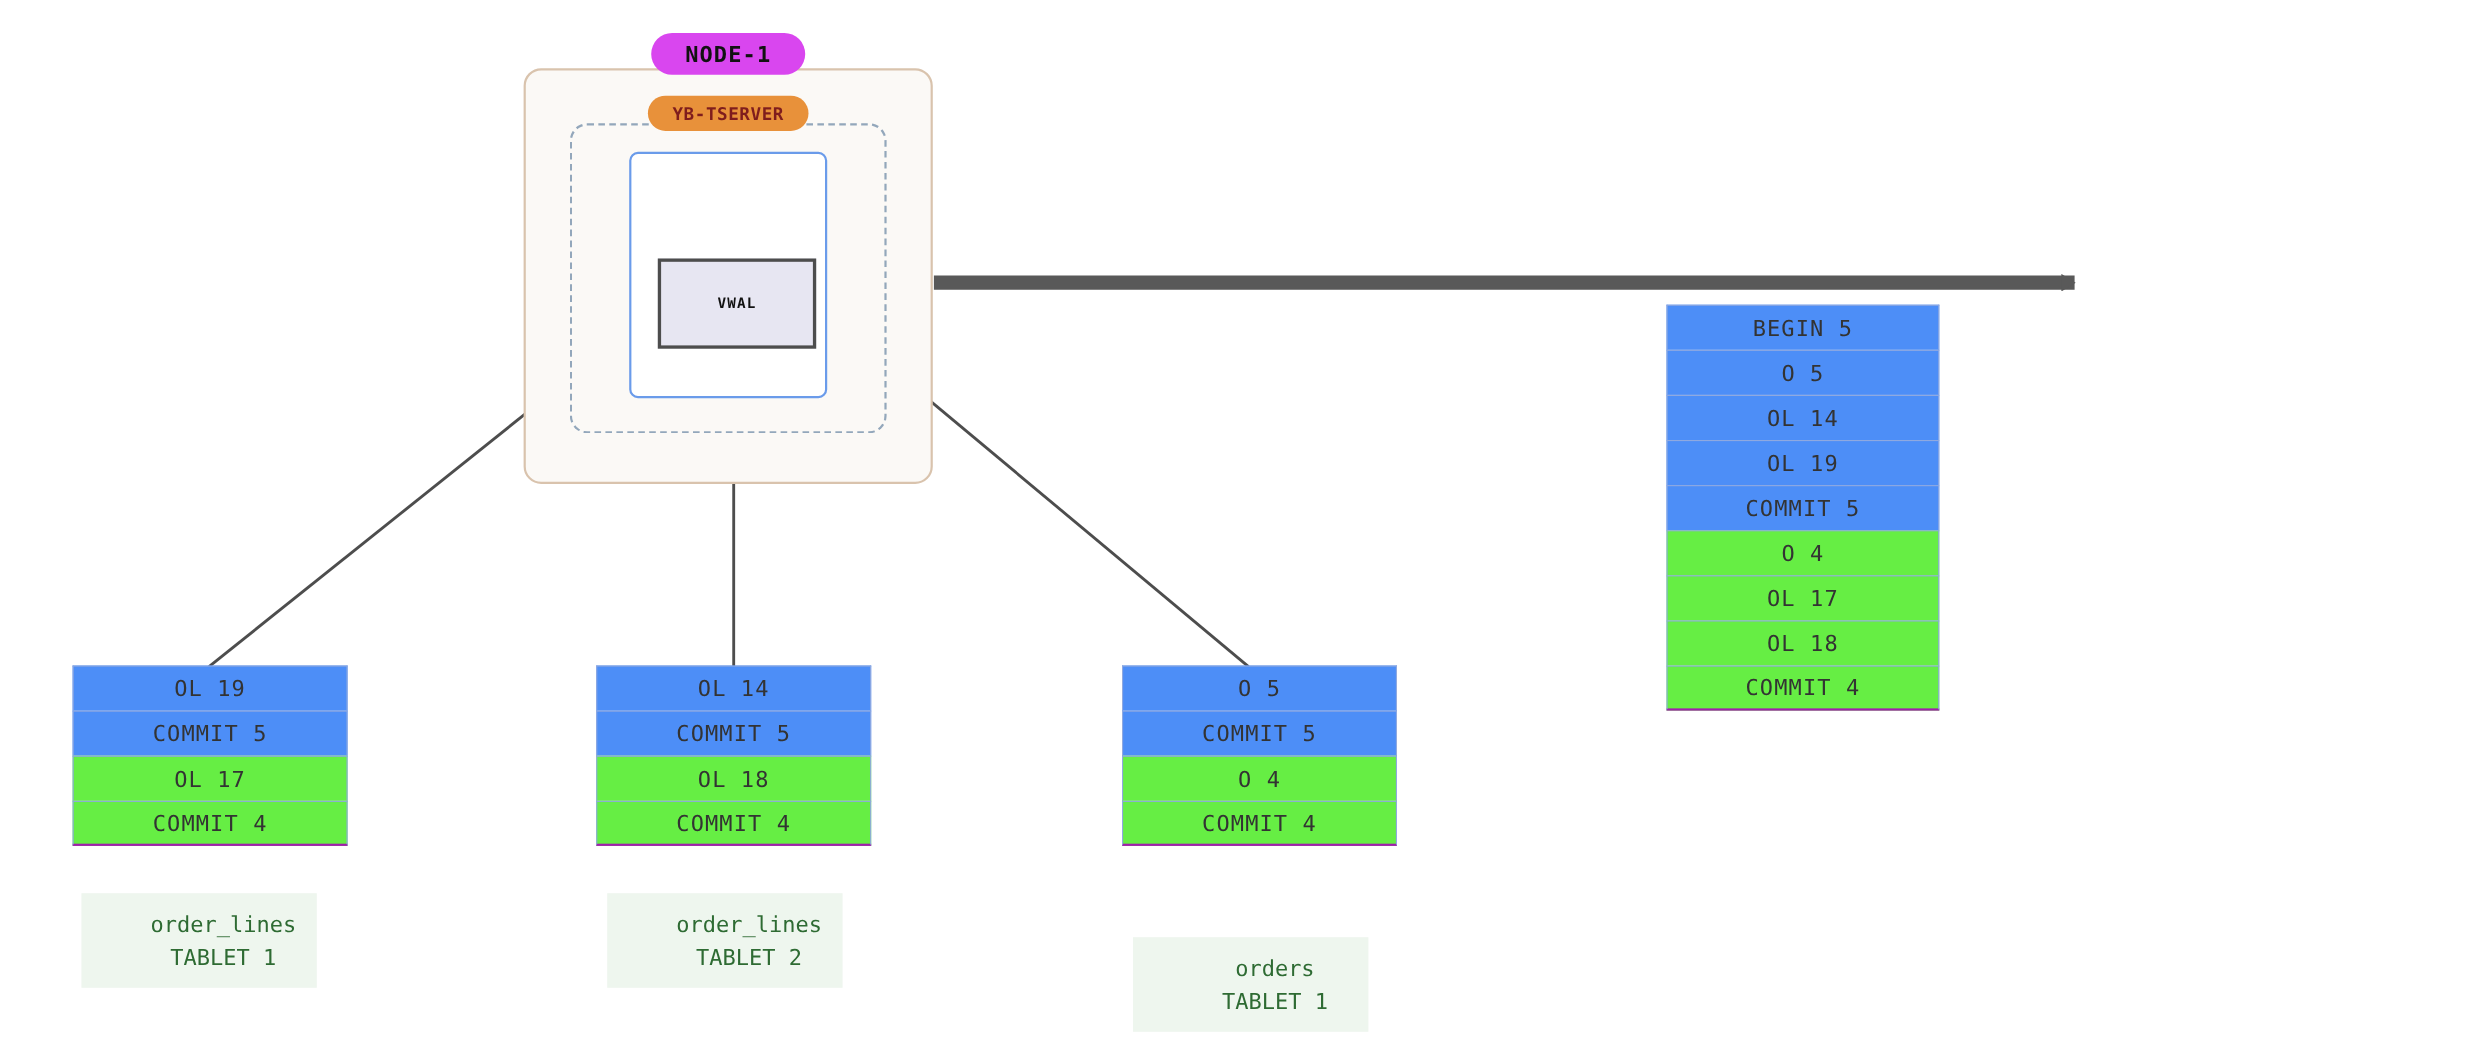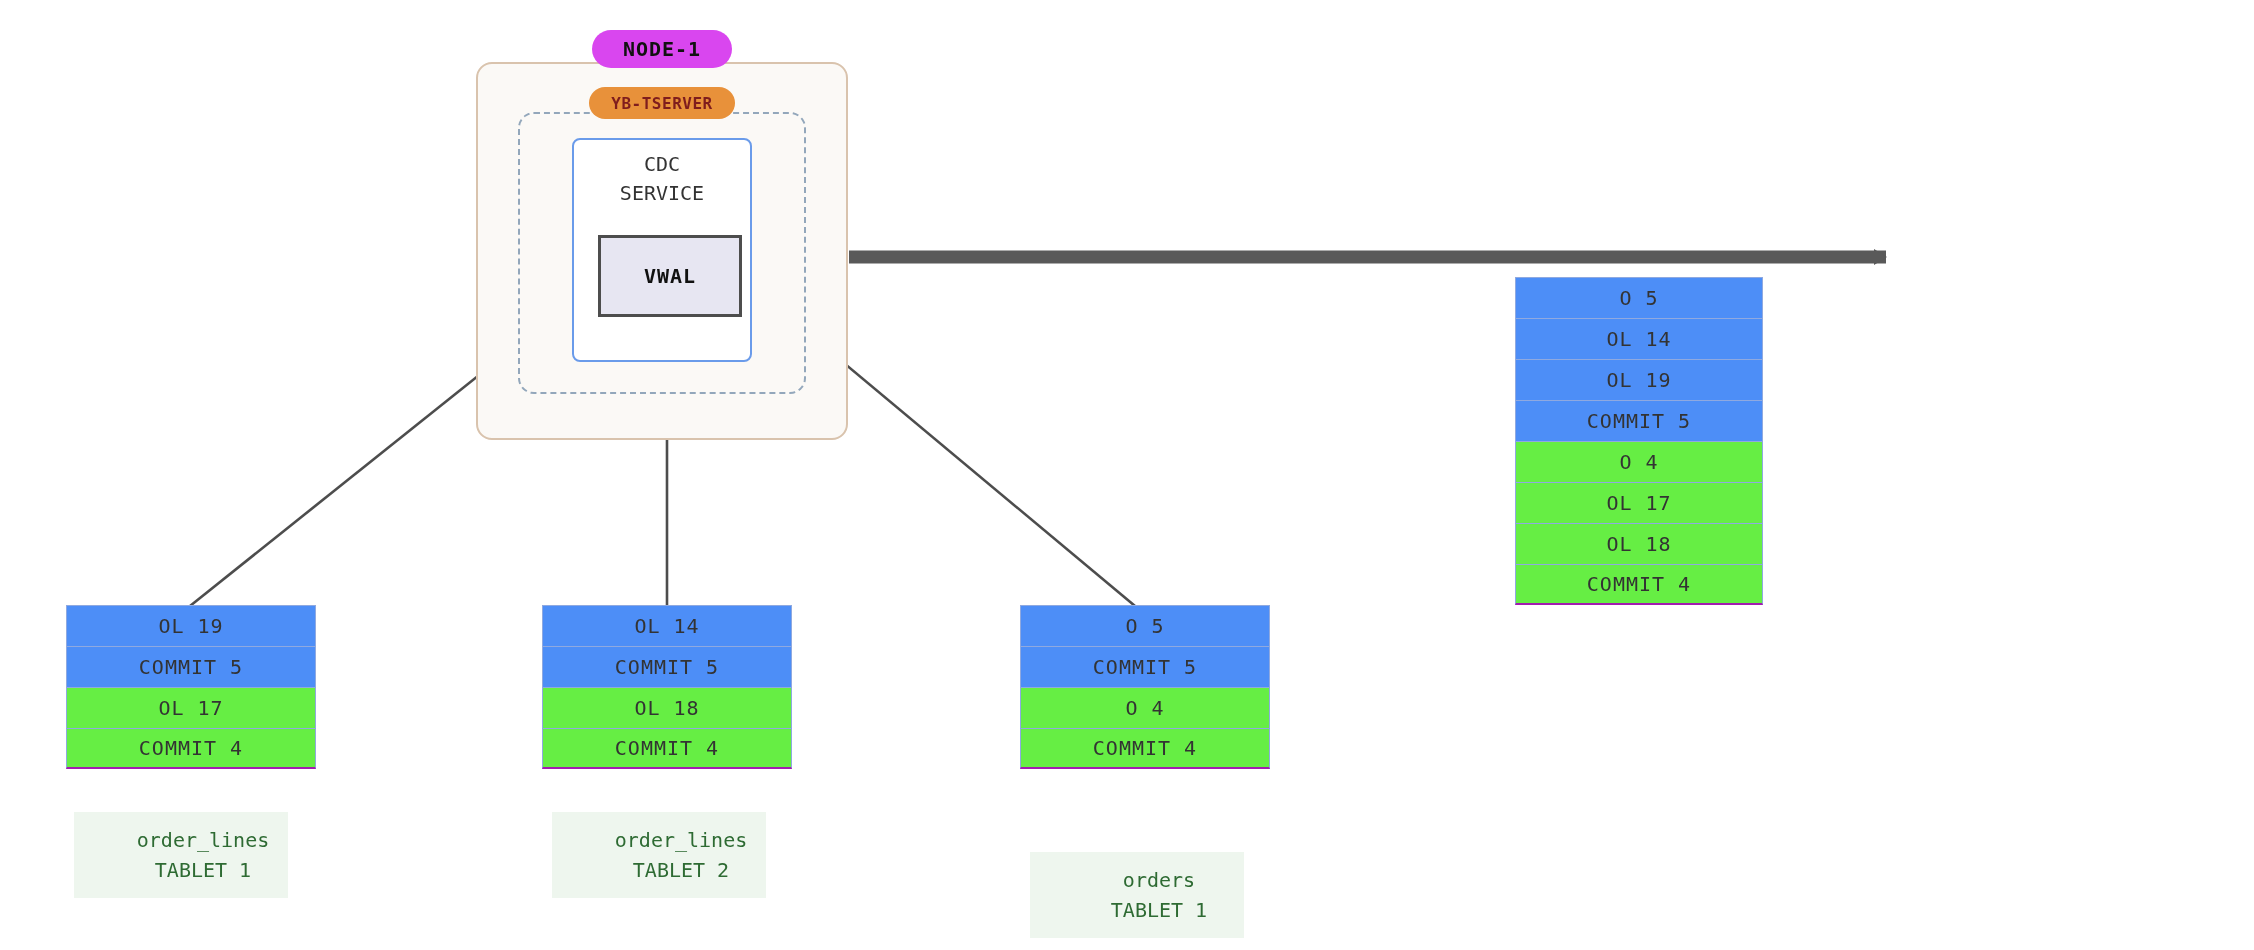--- a/index.html
+++ b/index.html
@@ -98,21 +98,21 @@
   }
   .vwal-box {
     position: absolute;
     left: 598px; top: 235px;
     width: 144px; height: 82px;
     background: #e7e6f2;
     border: 3px solid #4d4d4d;
     display: flex;
     align-items: center;
     justify-content: center;
-    font-size: 20px;
+    font-size: 13px;
     font-weight: bold;
     color: #111111;
     letter-spacing: 1px;
     box-sizing: border-box;
   }
 
   
   .walsender {
     position: absolute;
     left: 1895px; top: 100px;
@@ -191,22 +191,20 @@
 
     <line x1="849" y1="257" x2="1886" y2="257" stroke="#595959" stroke-width="13" marker-end="url(#fatArrow)"></line>
   </svg>
 
   <div class="node-box"></div>
 
   <div class="tserver-dashed"></div>
 
   <div class="cdc-box"></div>
 
-  <div class="cdc-label">CDC
-SERVICE</div>
 
   <div class="vwal-box">VWAL</div>
 
   <div class="tserver-pill">YB-TSERVER</div>
 
   <div class="node-pill">NODE-1</div>
 
 
   <div class="stack" id="stack-tablet-1" style="left:66px; top:605px; width:250px;">
       <div class="rec blue">OL 19</div>
@@ -221,20 +219,21 @@
       <div class="rec green">COMMIT 4</div>
     </div>
   <div class="stack" id="stack-tablet-3" style="left:1020px; top:605px; width:250px;">
       <div class="rec blue">O 5</div>
       <div class="rec blue">COMMIT 5</div>
       <div class="rec green">O 4</div>
       <div class="rec green">COMMIT 4</div>
     </div>
 
   <div class="stack" id="stack-output" style="left:1515px; top:277px; width:248px;">
+      <div class="rec blue">BEGIN 5</div>
       <div class="rec blue">O 5</div>
       <div class="rec blue">OL 14</div>
       <div class="rec blue">OL 19</div>
       <div class="rec blue">COMMIT 5</div>
       <div class="rec green">O 4</div>
       <div class="rec green">OL 17</div>
       <div class="rec green">OL 18</div>
       <div class="rec green">COMMIT 4</div>
     </div>
 

